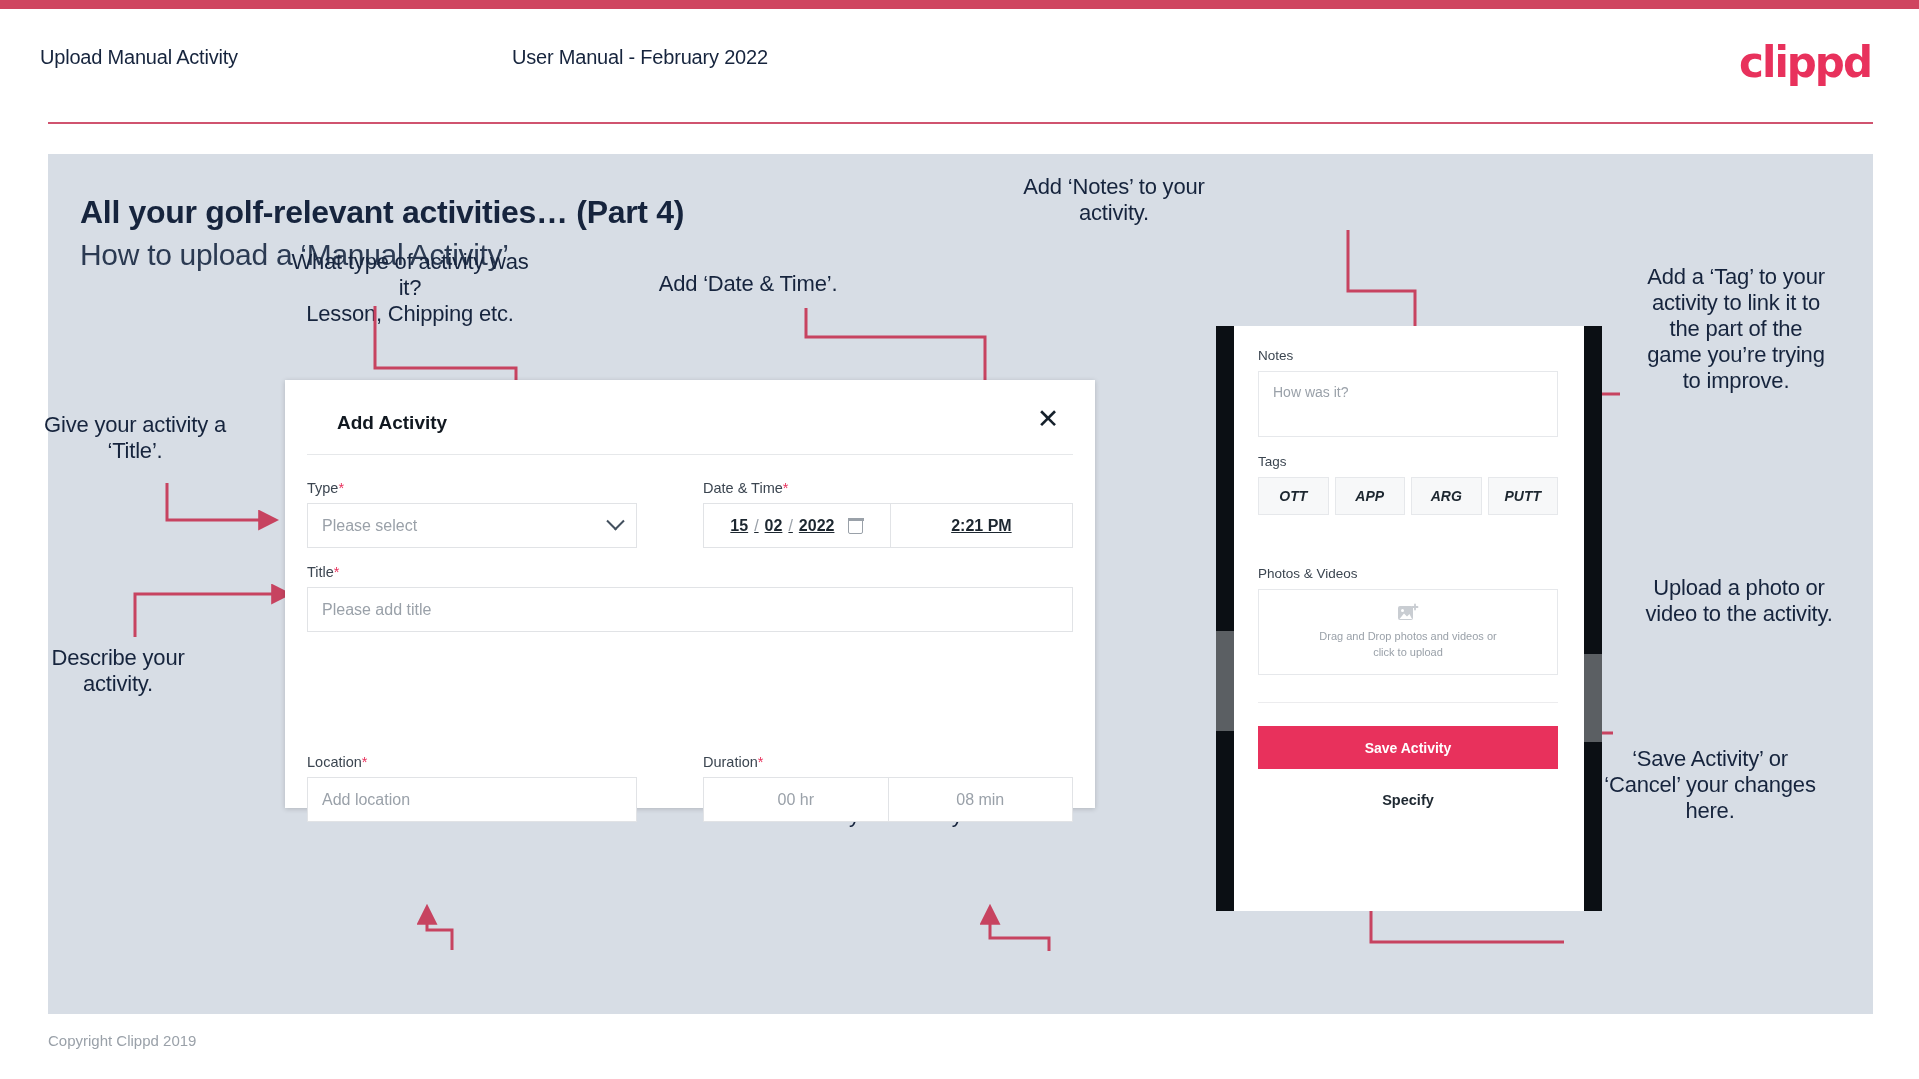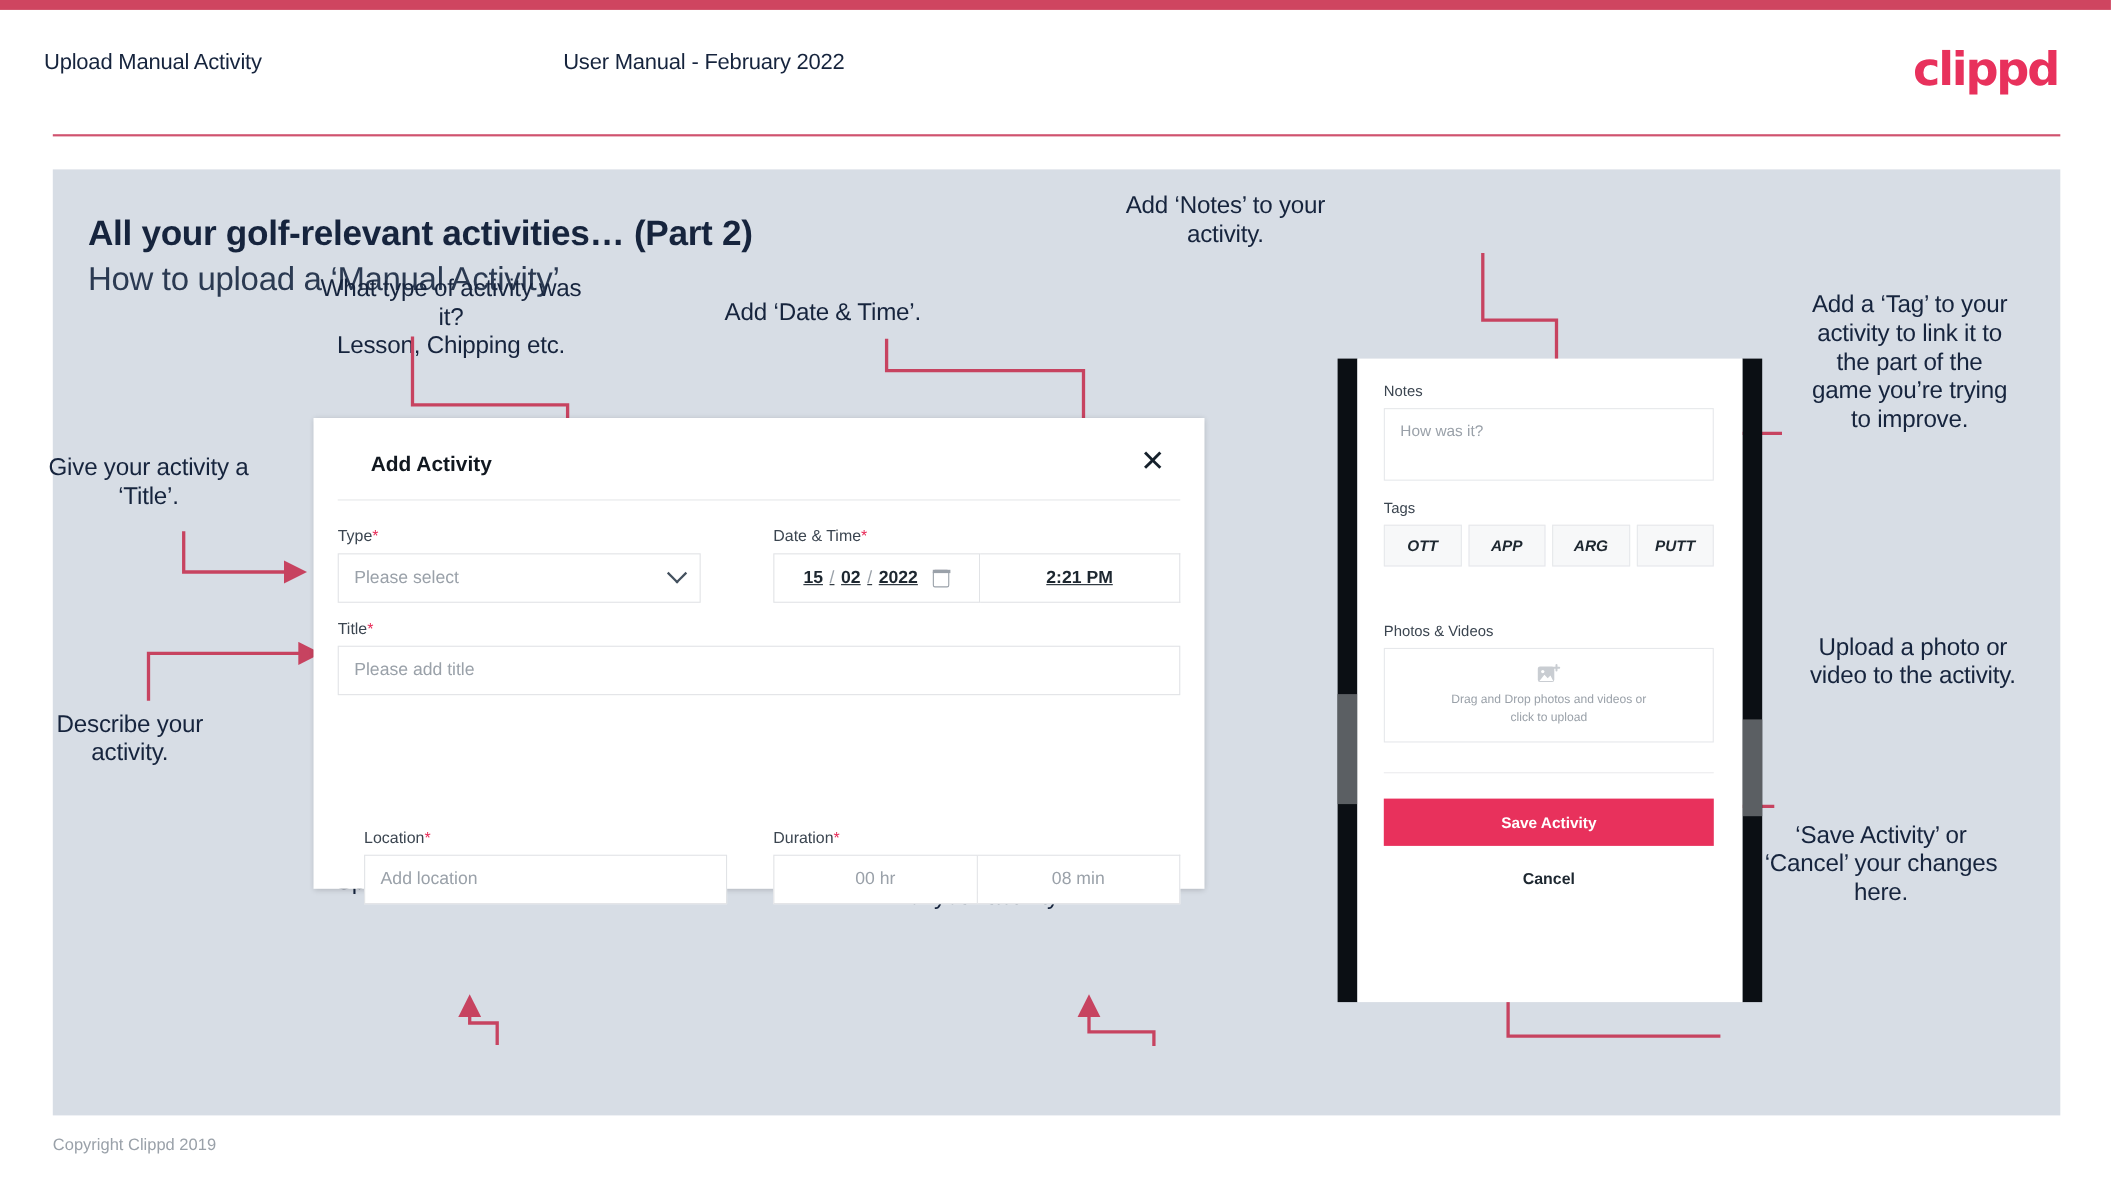--- a/index.html
+++ b/index.html
@@ -97,21 +97,21 @@
 <div id="stage">
 
   <div class="top-bar"></div>
 
   <div class="hdr-left">Upload Manual Activity</div>
   <div class="hdr-mid">User Manual - February 2022</div>
   <div class="logo">clippd</div>
   <div class="hdr-rule"></div>
 
   <div class="slide">
-    <div class="title-1">All your golf-relevant activities… (Part 2)</div>
+    <div class="title-1">All your golf-relevant activities… (Part 4)</div>
     <div class="title-2">How to upload a ‘Manual Activity’</div>
   </div>
 
   <div class="ann c" style="left:287px; top:249px; width:246px;">What type of activity was it?<br>Lesson, Chipping etc.</div>
 
   <div class="ann c" style="left:640px; top:271px; width:216px;">Add ‘Date &amp; Time’.</div>
 
   <div class="ann c" style="left:38px; top:412px; width:194px;">Give your activity a<br>‘Title’.</div>
 
   <div class="ann c" style="left:38px; top:645px; width:160px;">Describe your<br>activity.</div>
@@ -197,21 +197,21 @@
     <div class="fgroup" style="left:22px; top:184px; width:766px;">
       <div class="flabel">
         <span>Title</span><span class="req">*</span>
       </div>
       <div class="field">
         <span>Please add title</span>
       </div>
     </div>
 
 
-    <div class="fgroup" style="left:22px; top:374px; width:330px;margin-left:24px;">
+    <div class="fgroup" style="left:22px; top:374px; width:330px;">
       <div class="flabel">
         <span>Location</span><span class="req">*</span>
       </div>
       <div class="field">
         <span>Add location</span>
       </div>
     </div>
 
     <div class="fgroup" style="left:418px; top:374px; width:370px;">
       <div class="flabel">
@@ -266,18 +266,18 @@
             <div>Drag and Drop photos and videos or</div>
             <div>click to upload</div>
           </div>
         </div>
       </div>
 
       <div class="m-rule" style="position:absolute; left:24px; top:376px; width:300px;"></div>
 
       <div class="save-btn" style="position:absolute; left:24px; top:400px; width:300px;">Save Activity</div>
 
-      <div class="cancel-btn" style="position:absolute; left:24px; top:466px; width:300px;">Cancel</div>
+      <div class="cancel-btn" style="position:absolute; left:24px; top:466px; width:300px;">Specify</div>
     </div>
   </div>
 
   <div class="footer">Copyright Clippd 2019</div>
 </div>
 
 </body></html>

